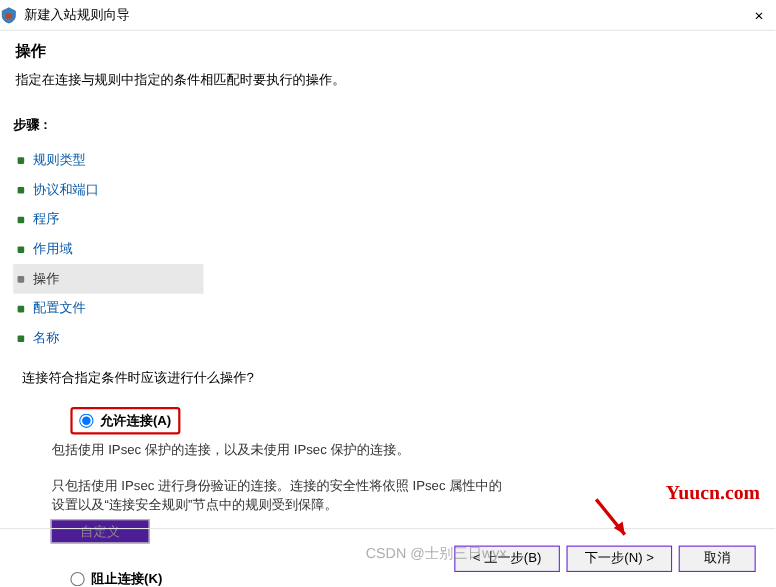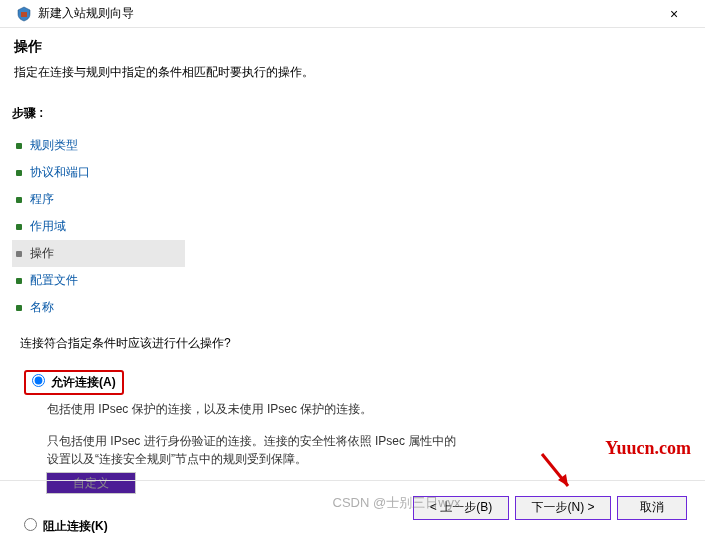--- a/index.html
+++ b/index.html
@@ -10,21 +10,21 @@
     background: #fff;
     width: 705px;
     height: 534px;
     position: relative;
     overflow: hidden;
   }
   .titlebar {
     display: flex;
     align-items: center;
     height: 28px;
-    padding: 0 16px;
+    padding: 0 0;
     border-bottom: 1px solid #e5e5e5;
   }
   .titlebar .app-icon {
     width: 16px; height: 16px;
     margin-right: 6px;
     display: inline-block;
   }
   .titlebar .title { flex: 1; font-size: 12px; color: #000; }
   .titlebar .close {
     width: 30px; height: 22px;
@@ -74,21 +74,23 @@
     padding: 14px 20px 0 20px;
     position: relative;
   }
   .question { margin-bottom: 18px; }
   .option-group { margin-left: 4px; }
   .option {
     margin-bottom: 14px;
   }
   .option .row {
     display: flex;
+    align-items: center;
     gap: 6px;
+    margin-left: 40px;
   }
   .option .row input[type=radio] {
     margin: 0;
     width: 13px; height: 13px;
   }
   .option .label { font-weight: bold; }
   .option .desc {
     margin: 5px 0 0 23px;
     color: #333;
     line-height: 1.5;

